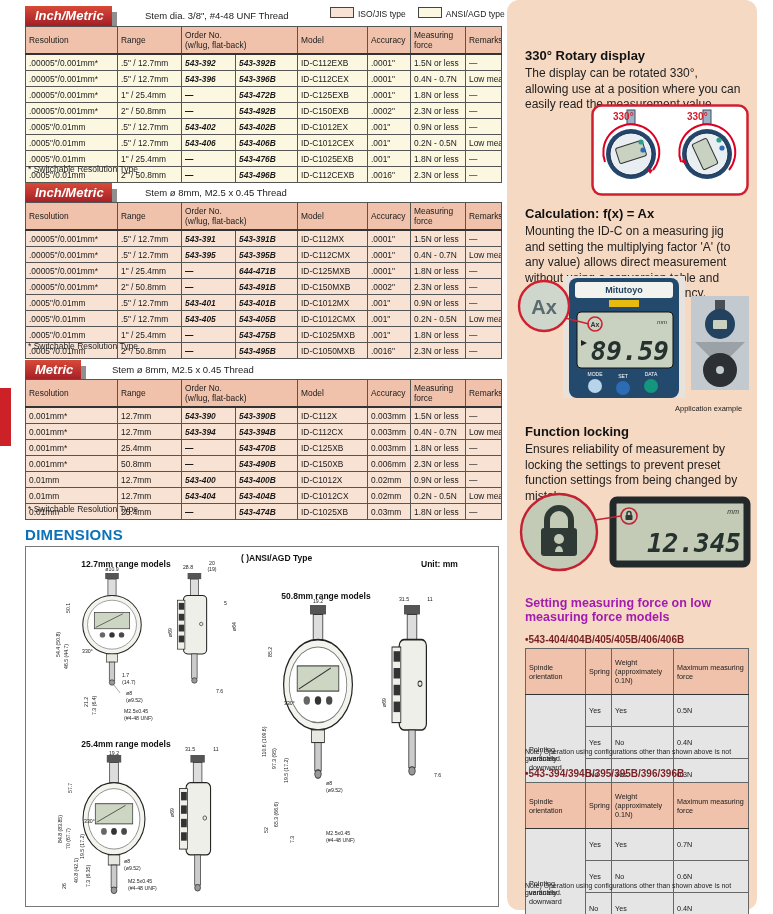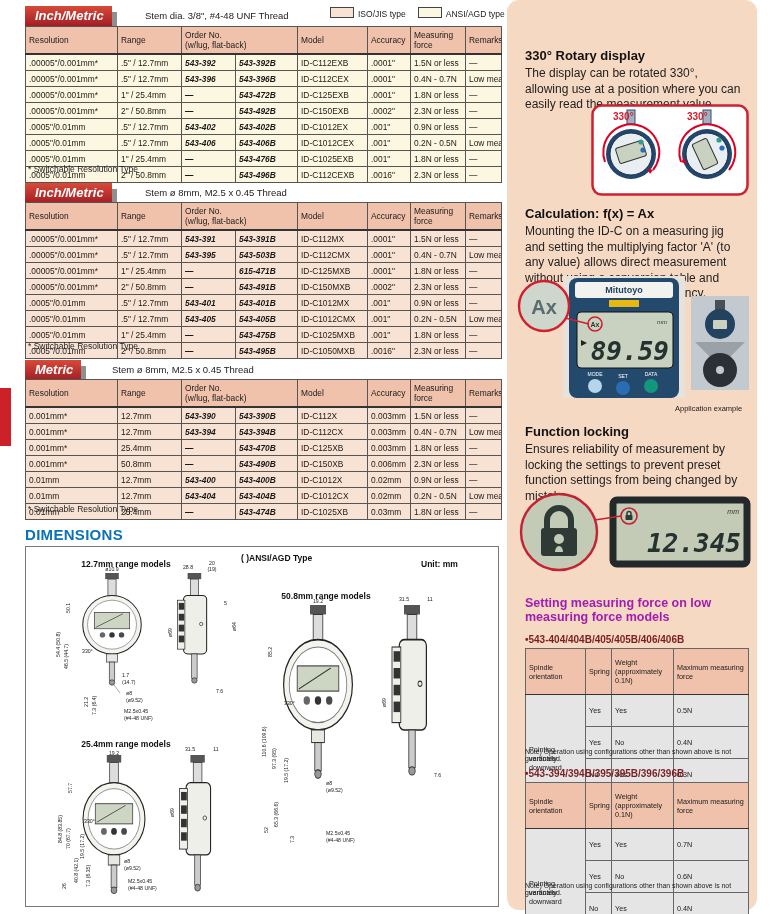--- a/index.html
+++ b/index.html
@@ -213,31 +213,31 @@
           <td class="b">543-391B</td>
           <td>ID-C112MX</td>
           <td>.0001"</td>
           <td>1.5N or less</td>
           <td>—</td>
         </tr>
         <tr>
           <td>.00005"/0.001mm*</td>
           <td>.5" / 12.7mm</td>
           <td class="b">543-395</td>
-          <td class="b">543-503B</td>
+          <td class="b">543-395B</td>
           <td>ID-C112CMX</td>
           <td>.0001"</td>
           <td>0.4N - 0.7N</td>
           <td>Low measuring force</td>
         </tr>
         <tr>
           <td>.00005"/0.001mm*</td>
           <td>1" / 25.4mm</td>
           <td class="b">—</td>
-          <td class="b">615-471B</td>
+          <td class="b">644-471B</td>
           <td>ID-C125MXB</td>
           <td>.0001"</td>
           <td>1.8N or less</td>
           <td>—</td>
         </tr>
         <tr>
           <td>.00005"/0.001mm*</td>
           <td>2" / 50.8mm</td>
           <td class="b">—</td>
           <td class="b">543-491B</td>

